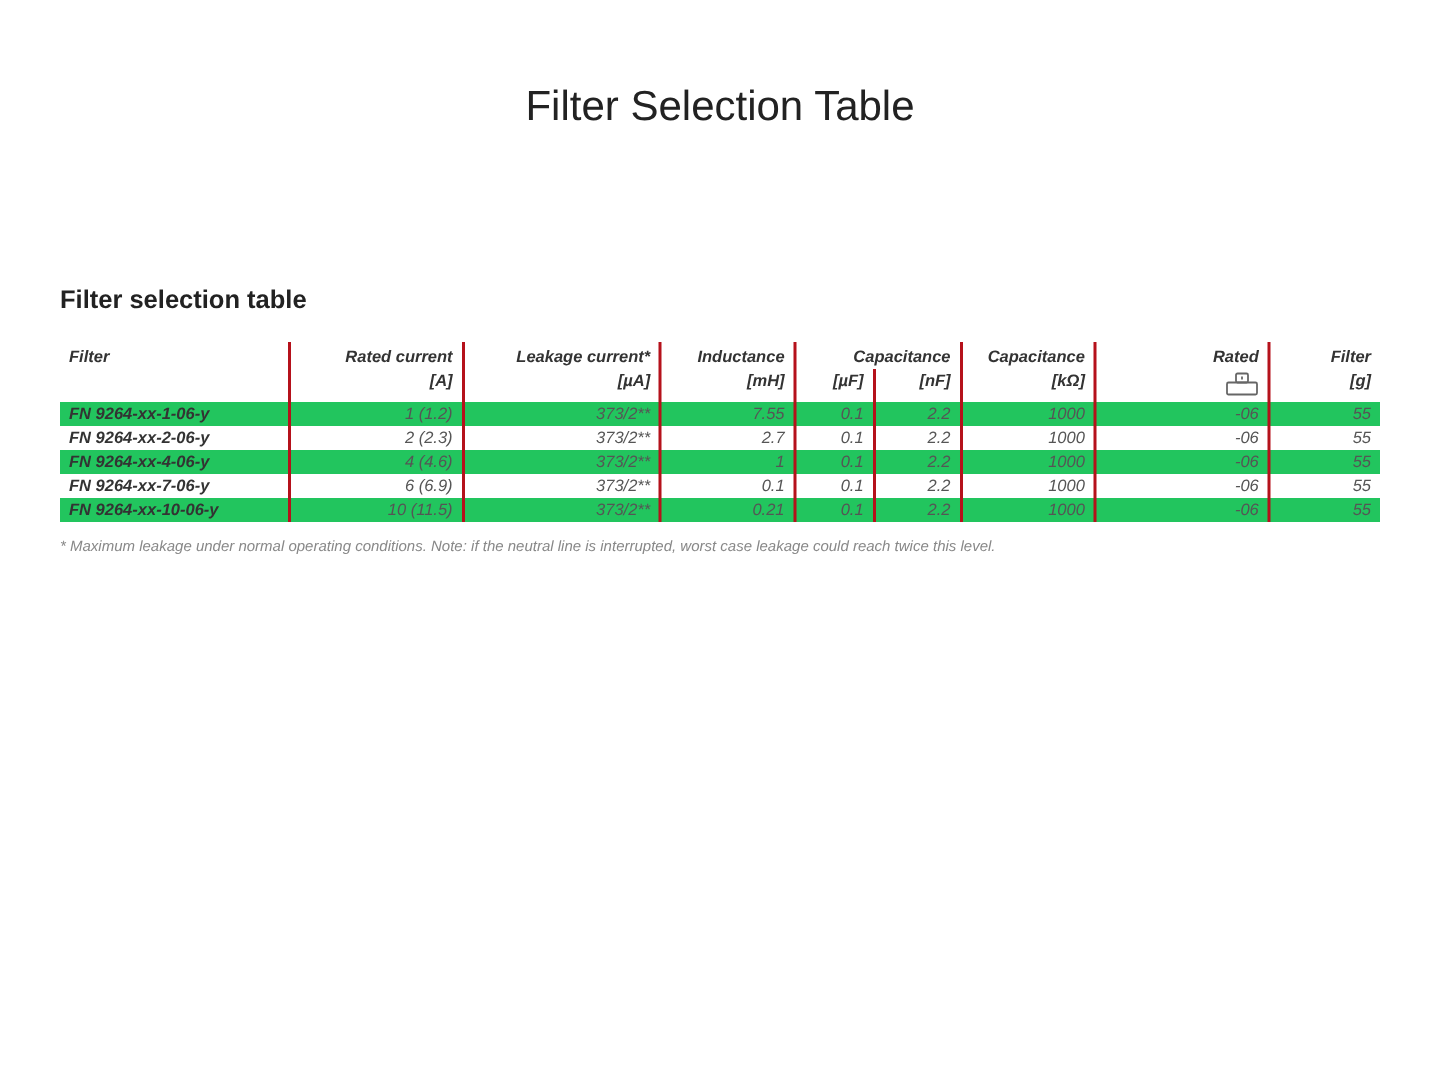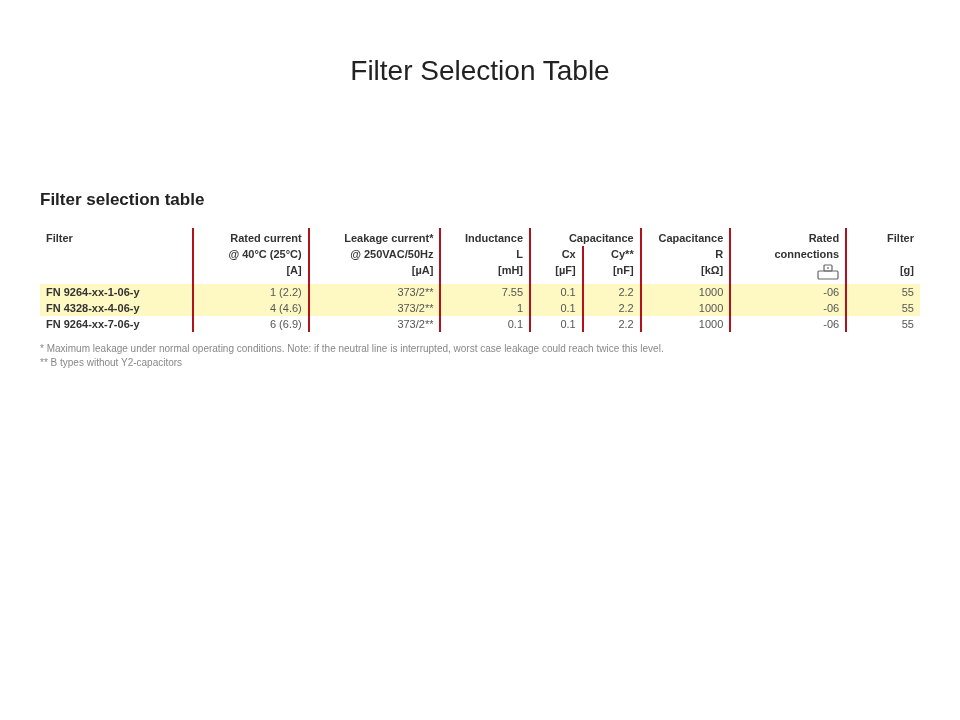--- a/index.html
+++ b/index.html
@@ -28,43 +28,45 @@
     font-size: 17px;
     font-weight: 700;
     color: #222;
     margin-bottom: 18px;
   }
   table {
     border-collapse: collapse;
     width: 100%;
     font-size: 11px;
     color: #555;
+    font-style: italic;
   }
   th, td {
     padding: 2px 6px 2px 6px;
     vertical-align: top;
     border-right: 2px solid #b5111b;
   }
   th {
     text-align: left;
     font-weight: 700;
     color: #333;
   }
   td { color: #555; }
   .r { text-align: right; }
   .hdr-row1 th { padding-top: 4px; }
   .hdr-row3 th { padding-bottom: 4px; font-weight:700;}
-  tbody tr.alt { background: #fef9c3; }
+  tbody tr.alt { background: #22c55e; }
   tbody td.name { font-weight: 700; color: #333; text-align:left;}
   .no-right { border-right: none; }
   .footnotes {
     margin-top: 10px;
     font-size: 10px;
     color: #888;
     line-height: 1.4;
+    font-style: italic;
   }
   
   col.c0 { width: 145px; }
   col.c1 { width: 110px; }
   col.c2 { width: 125px; }
   col.c3 { width: 85px; }
   col.c4 { width: 50px; }
   col.c5 { width: 55px; }
   col.c6 { width: 85px; }
   col.c7 { width: 110px; }
@@ -95,31 +97,20 @@
       <tr class="hdr-row1">
         <th>Filter</th>
         <th class="r">Rated current</th>
         <th class="r">Leakage current*</th>
         <th class="r">Inductance</th>
         <th class="r" colspan="2">Capacitance</th>
         <th class="r">Capacitance</th>
         <th class="r">Rated</th>
         <th class="r no-right">Filter</th>
       </tr>
-      <tr class="hdr-row2">
-        <th></th>
-        <th class="r">@ 40°C (25°C)</th>
-        <th class="r">@ 250VAC/50Hz</th>
-        <th class="r">L</th>
-        <th class="r">Cx</th>
-        <th class="r">Cy**</th>
-        <th class="r">R</th>
-        <th class="r">connections</th>
-        <th class="r no-right"></th>
-      </tr>
       <tr class="hdr-row3">
         <th></th>
         <th class="r">[A]</th>
         <th class="r">[µA]</th>
         <th class="r">[mH]</th>
         <th class="r">[µF]</th>
         <th class="r">[nF]</th>
         <th class="r">[kΩ]</th>
         <th class="r">
           <svg class="icon-svg" width="22" height="16" viewBox="0 0 22 16">
@@ -129,51 +120,72 @@
               <line x1="11" y1="3" x2="11" y2="5"></line>
             </g>
           </svg>
         </th>
         <th class="r no-right">[g]</th>
       </tr>
     </thead>
     <tbody id="tbody">
         <tr class="alt">
           <td class="name">FN 9264-xx-1-06-y</td>
-          <td class="r">1 (2.2)</td>
+          <td class="r">1 (1.2)</td>
           <td class="r">373/2**</td>
           <td class="r">7.55</td>
           <td class="r">0.1</td>
           <td class="r">2.2</td>
           <td class="r">1000</td>
           <td class="r">-06</td>
           <td class="r no-right">55</td>
         </tr>
+        <tr>
+          <td class="name">FN 9264-xx-2-06-y</td>
+          <td class="r">2 (2.3)</td>
+          <td class="r">373/2**</td>
+          <td class="r">2.7</td>
+          <td class="r">0.1</td>
+          <td class="r">2.2</td>
+          <td class="r">1000</td>
+          <td class="r">-06</td>
+          <td class="r no-right">55</td>
+        </tr>
         <tr class="alt">
-          <td class="name">FN 4328-xx-4-06-y</td>
+          <td class="name">FN 9264-xx-4-06-y</td>
           <td class="r">4 (4.6)</td>
           <td class="r">373/2**</td>
           <td class="r">1</td>
           <td class="r">0.1</td>
           <td class="r">2.2</td>
           <td class="r">1000</td>
           <td class="r">-06</td>
           <td class="r no-right">55</td>
         </tr>
         <tr>
           <td class="name">FN 9264-xx-7-06-y</td>
           <td class="r">6 (6.9)</td>
           <td class="r">373/2**</td>
           <td class="r">0.1</td>
           <td class="r">0.1</td>
           <td class="r">2.2</td>
           <td class="r">1000</td>
           <td class="r">-06</td>
           <td class="r no-right">55</td>
         </tr>
+        <tr class="alt">
+          <td class="name">FN 9264-xx-10-06-y</td>
+          <td class="r">10 (11.5)</td>
+          <td class="r">373/2**</td>
+          <td class="r">0.21</td>
+          <td class="r">0.1</td>
+          <td class="r">2.2</td>
+          <td class="r">1000</td>
+          <td class="r">-06</td>
+          <td class="r no-right">55</td>
+        </tr>
       </tbody>
   </table>
 
   <div class="footnotes">
     <div>* Maximum leakage under normal operating conditions. Note: if the neutral line is interrupted, worst case leakage could reach twice this level.</div>
-    <div>** B types without Y2-capacitors</div>
   </div>
 </div>
 
 </body></html>

